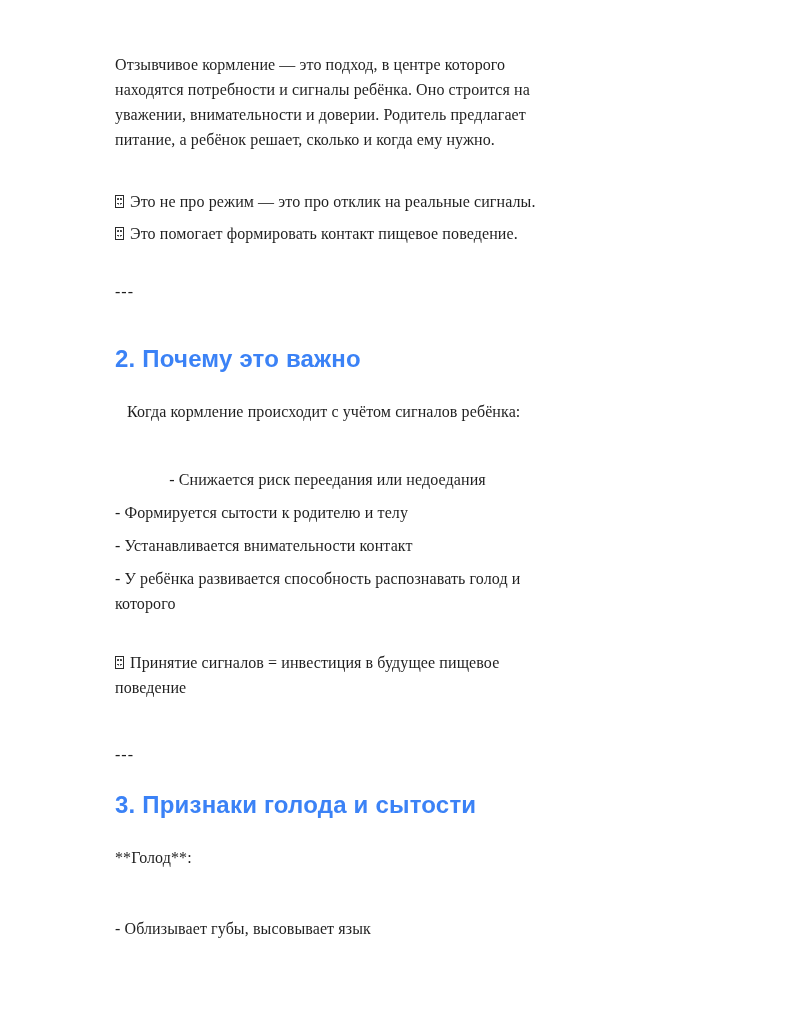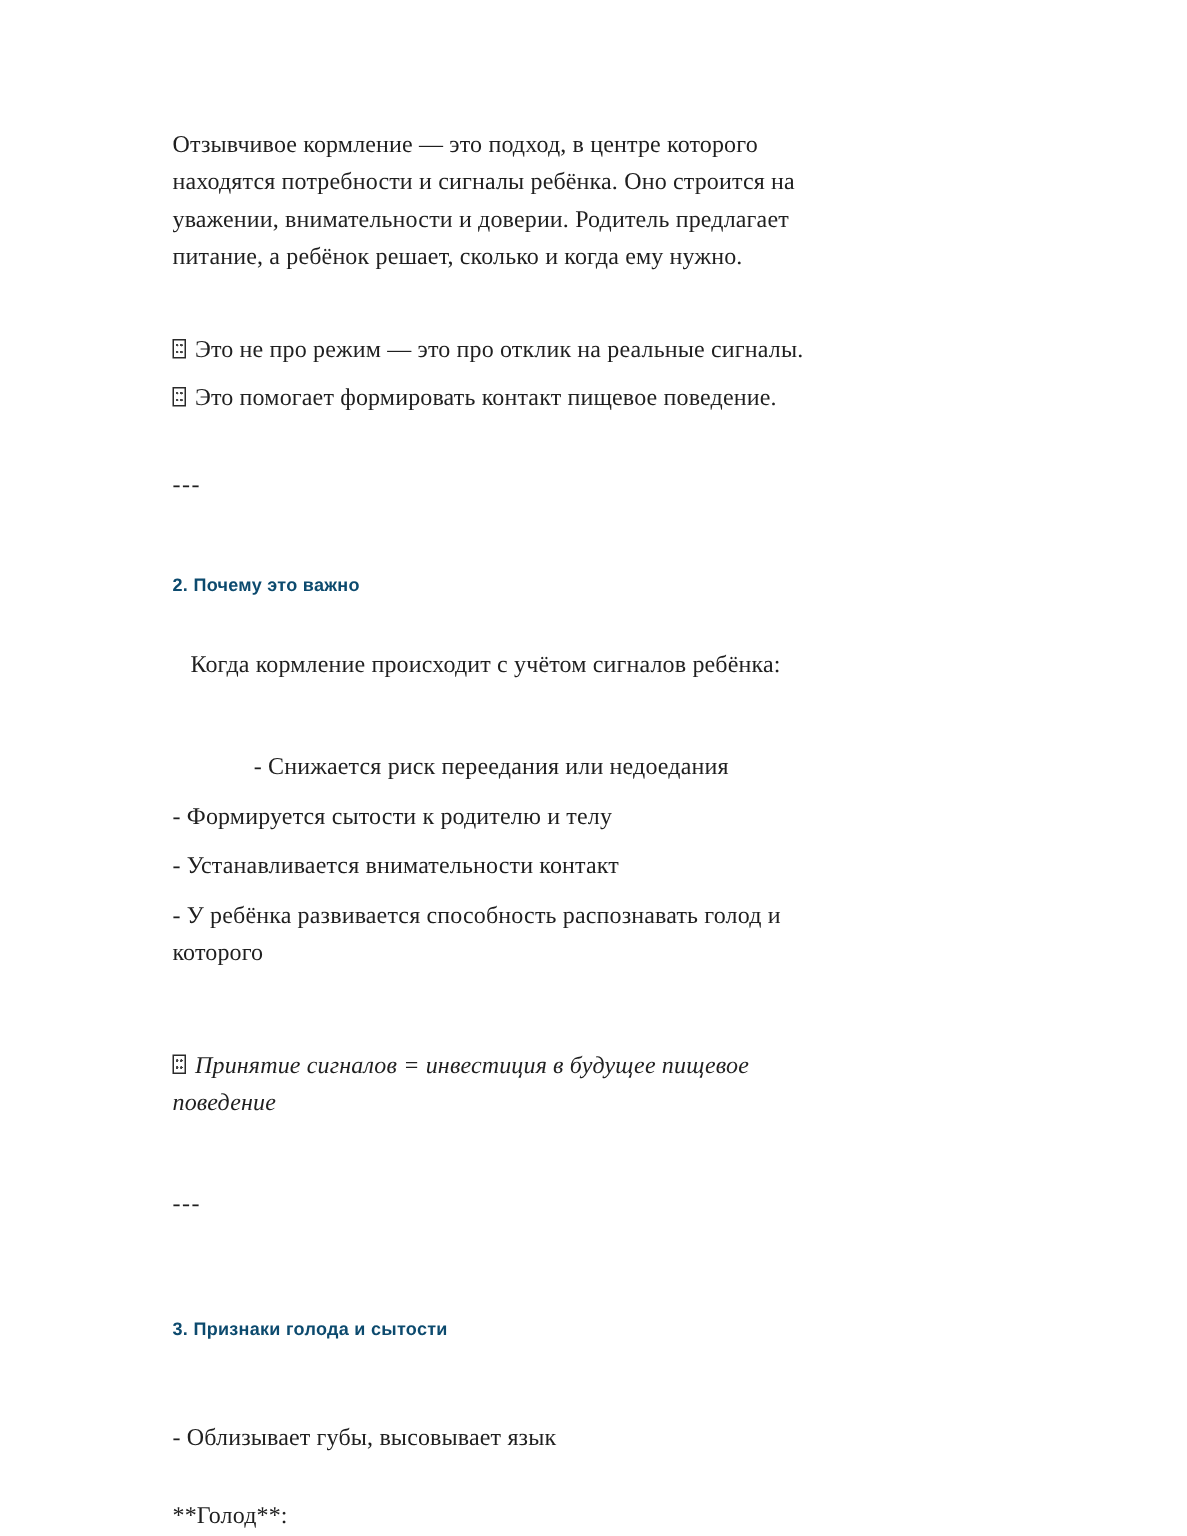--- a/index.html
+++ b/index.html
@@ -2,35 +2,35 @@
 <html><head>
 <meta charset="utf-8">
 <style>
   html, body { margin: 0; padding: 0; background: #ffffff; }
   .page {
     position: relative;
     width: 648px;
     height: 1024px;
     background: #ffffff;
     box-sizing: border-box;
-    padding: 84px 108px 0 115px;
+    padding: 52px 108px 0 115px;
     font-family: "Liberation Serif", serif;
     font-size: 16px;
     line-height: 25px;
     color: #1f1f1f;
     overflow: hidden;
   }
   .page p { margin: 0; }
   .para { letter-spacing: 0.1px; }
   .heading {
     font-family: "Liberation Sans", sans-serif;
     font-weight: bold;
-    font-size: 12px;
+    font-size: 24px;
     line-height: 27px;
-    color: #0c4a6e;
+    color: #3b82f6;
     letter-spacing: 0.2px;
   }
   .separator { letter-spacing: 1px; }
   .tofu {
     display: inline-block;
     width: 9px;
     height: 13px;
     border: 1px solid #2a2a2a;
     box-sizing: border-box;
     margin-right: 6px;
@@ -60,23 +60,23 @@
   <p class="para" style="margin-top:27px;margin-left:12px;">Когда кормление происходит с учётом сигналов ребёнка:</p>
 
   <p class="para" style="margin-top:43px;text-align:center;">- Снижается риск переедания или недоедания</p>
 
   <p class="para" style="margin-top:8px;">- Формируется сытости к родителю и телу</p>
 
   <p class="para" style="margin-top:8px;">- Устанавливается внимательности контакт</p>
 
   <p class="para" style="margin-top:8px;">- У ребёнка развивается способность распознавать голод и которого</p>
 
-  <p class="para" style="margin-top:50px;font-style:italic;"><span class="tofu"></span><span>Принятие сигналов = инвестиция в будущее пищевое поведение</span></p>
+  <p class="para" style="margin-top:34px;"><span class="tofu"></span><span>Принятие сигналов = инвестиция в будущее пищевое поведение</span></p>
 
   <p class="para separator" style="margin-top:42px;">---</p>
 
-  <p class="heading" style="margin-top:58px;">3. Признаки голода и сытости</p>
+  <p class="heading" style="margin-top:24px;">3. Признаки голода и сытости</p>
+
+  <p class="para" style="margin-top:27px;">**Голод**:</p>
 
   <p class="para" style="margin-top:46px;">- Облизывает губы, высовывает язык</p>
-
-  <p class="para" style="margin-top:27px;">**Голод**:</p>
 
 </div>
 
 </body></html>

